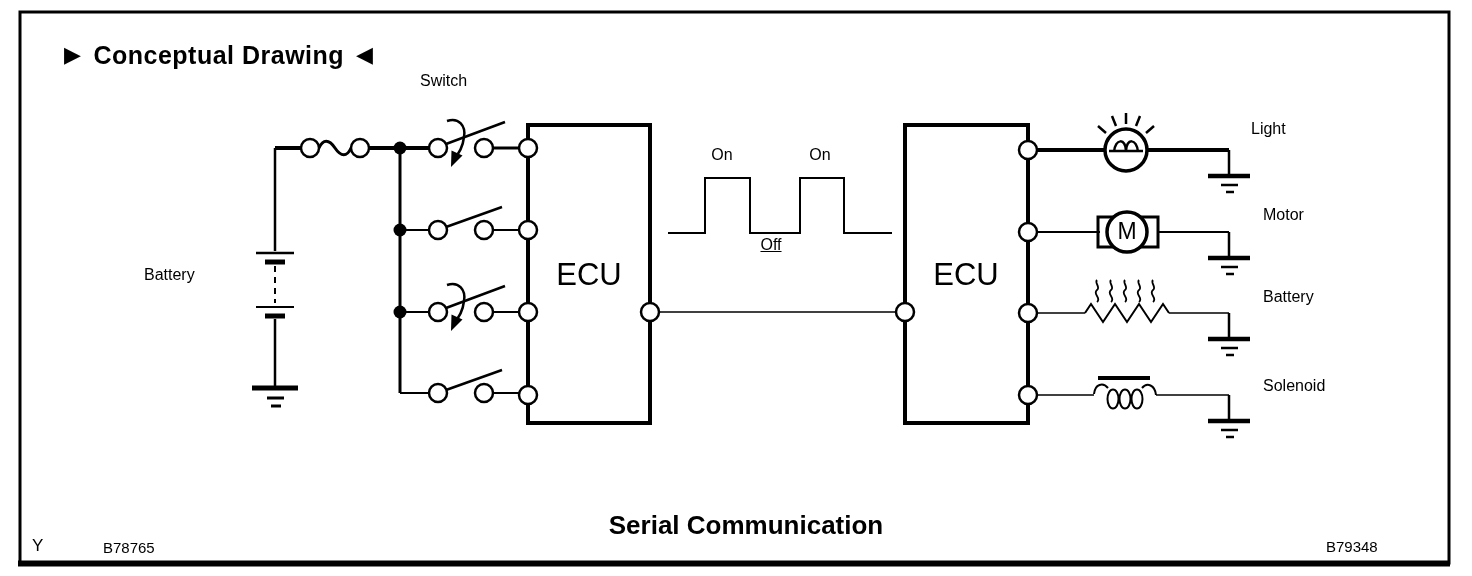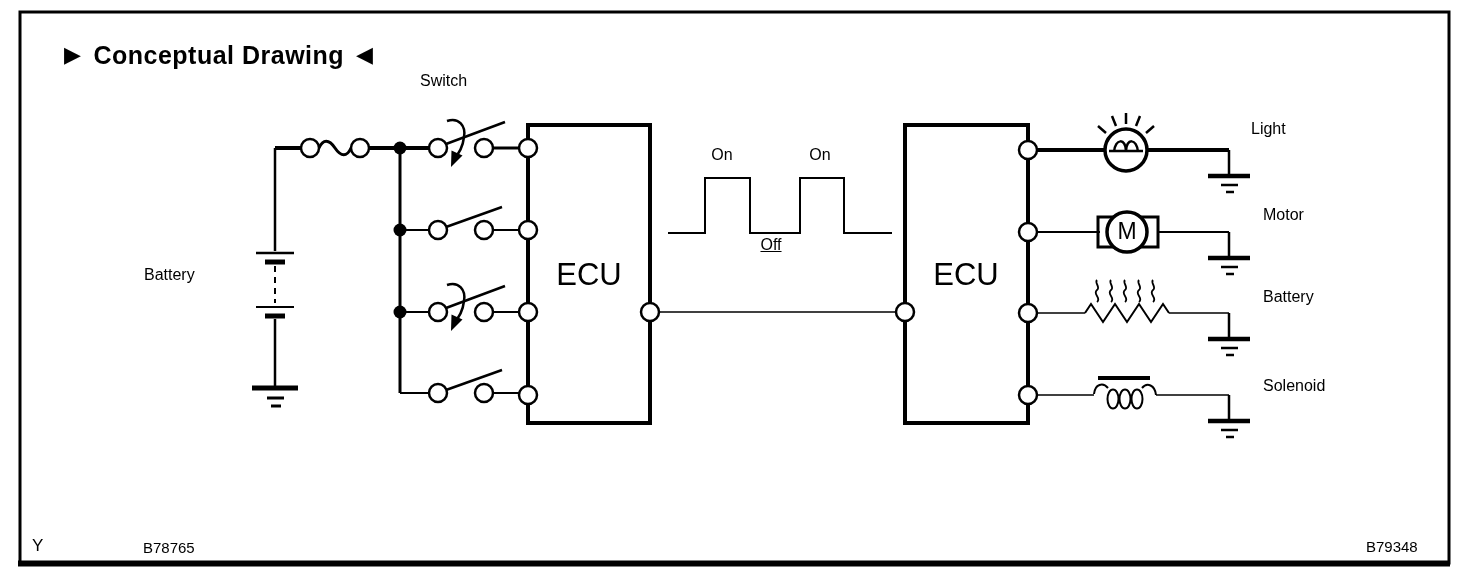--- a/index.html
+++ b/index.html
@@ -24,21 +24,21 @@
     font-weight:bold;
     display:inline-flex;
     align-items:center;
     gap:12px;
     font-size:25px;
     letter-spacing:0.5px;
   }
   .title .arrow{font-size:22px;line-height:1;}
   .ecu-lbl{font-size:31px;}
   .caption{font-weight:bold;font-size:26px;}
-  .small{font-size:15px;margin-left:40px;}
+  .small{font-size:15px;}
   .ymark{font-size:17px;}
   .motor-m{font-size:23px;}
 </style>
 </head>
 <body>
 
 <div class="page">
 
   <svg width="1472" height="576" viewBox="0 0 1472 576">
     <g stroke="#000" fill="none" stroke-linecap="butt">
@@ -222,18 +222,19 @@
   <div class="lbl center" style="left:820px;top:147px;">On</div>
   <div class="lbl center" style="left:771px;top:237px;text-decoration:underline;">Off</div>
 
   <div class="lbl center motor-m" style="left:1127px;top:219px;">M</div>
 
   <div class="lbl" style="left:1251px;top:121px;">Light</div>
   <div class="lbl" style="left:1263px;top:207px;">Motor</div>
   <div class="lbl" style="left:1263px;top:289px;">Battery</div>
   <div class="lbl" style="left:1263px;top:378px;text-align:right;">Solenoid</div>
 
+  <div class="lbl center caption" style="left:746px;top:512px;">Serial Communication</div>
 
   <div class="lbl ymark" style="left:32px;top:537px;">Y</div>
   <div class="lbl small" style="left:103px;top:540px;">B78765</div>
   <div class="lbl small" style="left:1326px;top:539px;">B79348</div>
 
 </div>
 
 </body></html>

